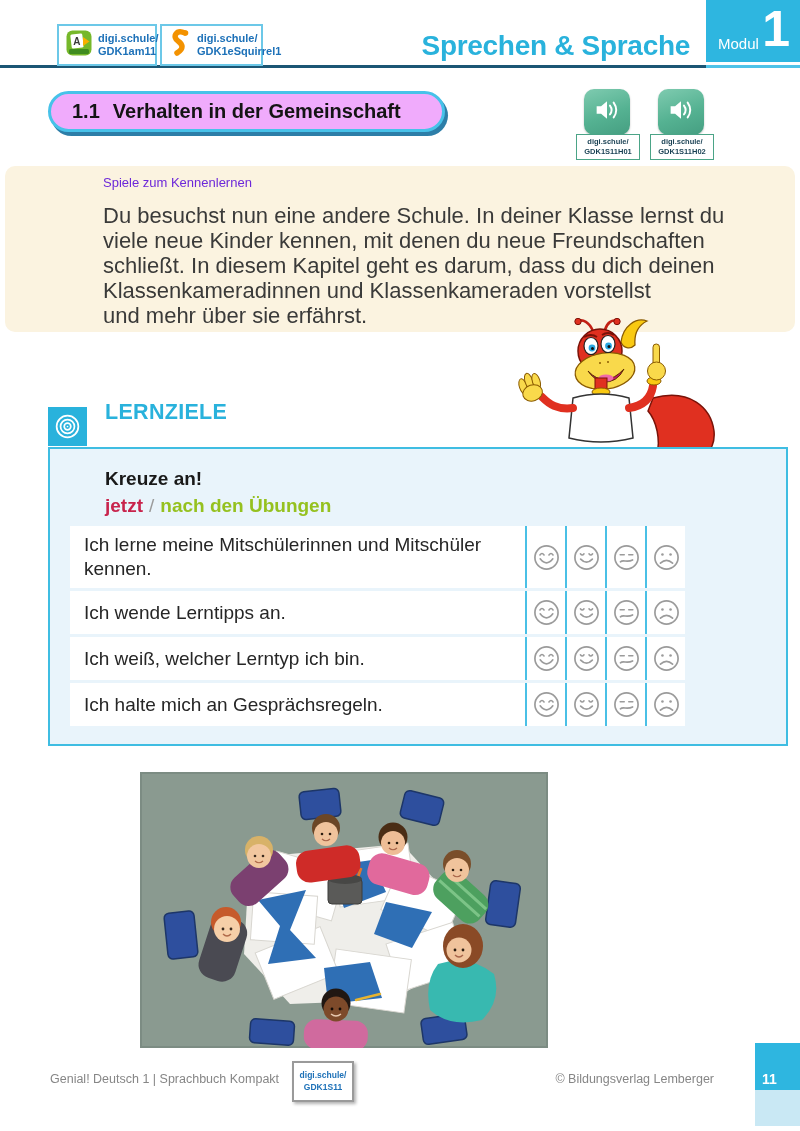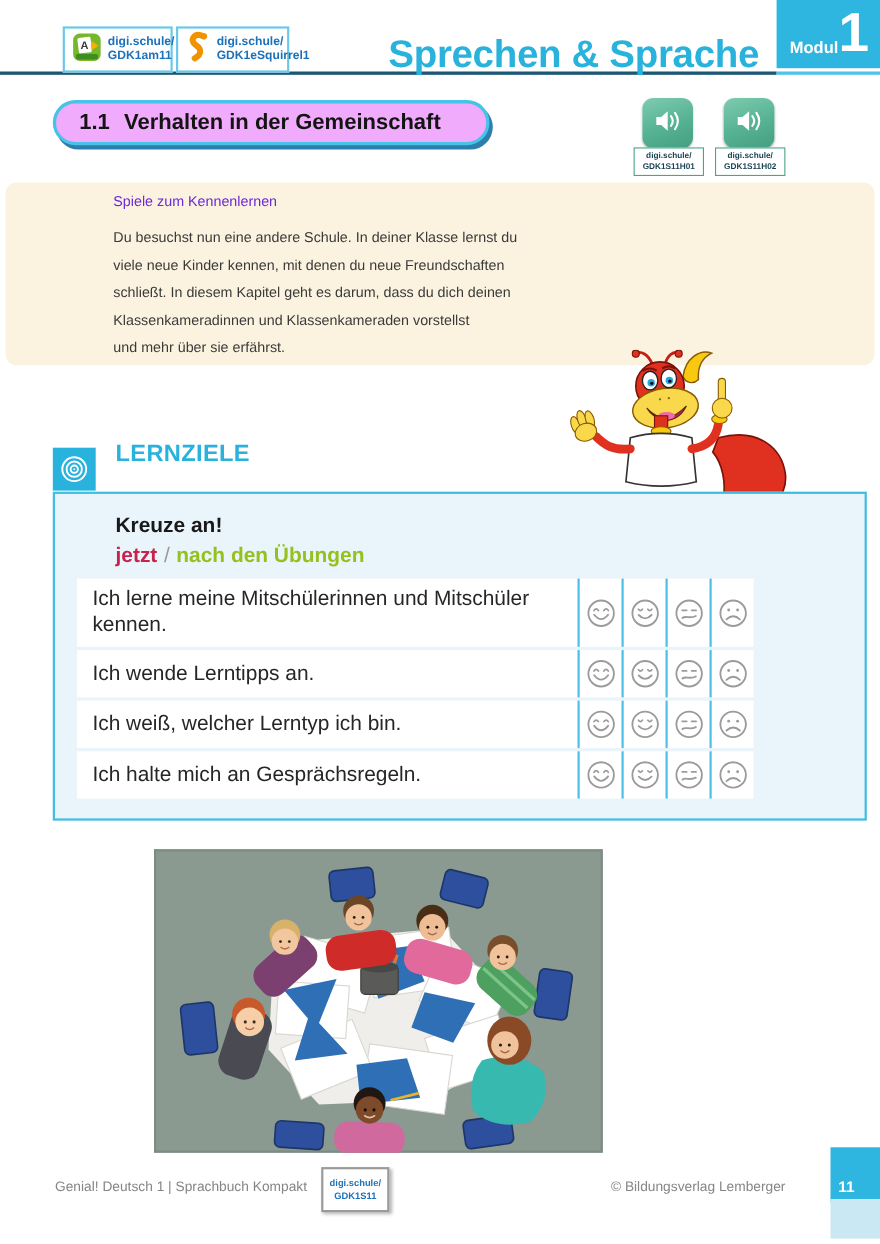--- a/index.html
+++ b/index.html
@@ -8,43 +8,43 @@
   .abs{position:absolute;}
 
   
   .rule-navy{left:0;top:65px;width:706px;height:3px;background:#1b5674;}
   .rule-cyan{left:706px;top:65px;width:94px;height:3px;background:#4fc3e8;}
   .qr-badge{top:24px;height:42px;background:#fff;border:2px solid #6cc8e8;
             display:flex;align-items:center;gap:6px;padding:0 7px;box-sizing:border-box;cursor:pointer;}
   .qr-badge .txt{color:#1d71b8;font-size:11px;font-weight:bold;line-height:1.22;white-space:nowrap;}
   .badge1{left:57px;width:100px;}
   .badge2{left:160px;width:103px;}
-  .page-title{top:30px;right:110px;font-size:35px;font-weight:bold;color:#29b2dc;letter-spacing:-0.3px;}
+  .page-title{top:30px;right:110px;font-size:28px;font-weight:bold;color:#29b2dc;letter-spacing:-0.3px;}
   .modul{left:706px;top:0;width:94px;height:62px;background:#2eb6e0;color:#fff;}
-  .modul .lbl{position:absolute;left:12px;bottom:10px;font-size:15px;font-weight:bold;}
+  .modul .lbl{position:absolute;left:12px;bottom:10px;font-size:15px;font-weight:normal;}
   .modul .num{position:absolute;right:10px;top:-2px;font-size:50px;font-weight:bold;line-height:62px;}
 
   
   .pill{left:48px;top:91px;width:397px;height:41px;border:3.5px solid #47c2e9;border-radius:24px;
         background:#f0abfc;box-shadow:3px 4px 0 #2d7ea8;box-sizing:border-box;
         display:flex;align-items:center;padding-left:21px;gap:13px;
         font-size:20px;font-weight:bold;color:#141414;}
   .audio-btn{top:89px;width:46px;height:46px;border-radius:10px;cursor:pointer;
              background:linear-gradient(160deg,#7fcbb0 0%,#55b292 55%,#459e81 100%);
              box-shadow:0 1px 2px rgba(0,0,0,.25);display:flex;align-items:center;justify-content:center;}
   .audio-btn.b1{left:584px;} .audio-btn.b2{left:658px;}
   .audio-lbl{top:134px;width:62px;height:24px;background:#fff;border:1.5px solid #4ba487;
              display:flex;flex-direction:column;align-items:center;justify-content:center;
              color:#173f52;font-size:7.5px;font-weight:bold;line-height:1.3;cursor:pointer;}
   .audio-lbl.l1{left:576px;} .audio-lbl.l2{left:650px;}
 
   
   .cream{left:5px;top:166px;width:790px;height:166px;background:#fbf3e0;border-radius:10px;}
   .intro-h{left:103px;top:175px;font-size:13px;font-weight:normal;color:#6d28d9;}
-  .intro-body{left:103px;top:203px;font-size:13px;line-height:25px;color:#3a3a39;}
+  .intro-body{left:103px;top:203px;font-size:22px;line-height:25px;color:#3a3a39;}
 
   
   .mascot{left:505px;top:318px;width:240px;height:146px;z-index:1;}
 
   
   .lz-icon{left:48px;top:407px;width:39px;height:39px;background:#29b2dc;
            display:flex;align-items:center;justify-content:center;}
   .lz-title{left:105px;top:400px;font-size:21.5px;font-weight:bold;color:#29b2dc;letter-spacing:.3px;}
   .lz-box{left:48px;top:447px;width:740px;height:299px;background:#e9f4fb;
           border:2.5px solid #3fbde2;box-sizing:border-box;z-index:2;}

